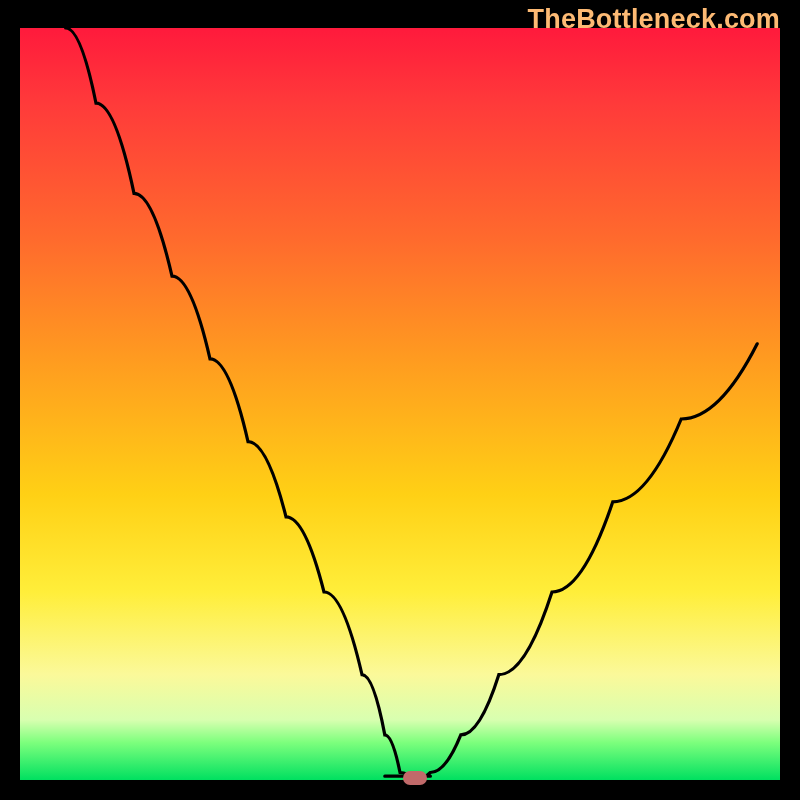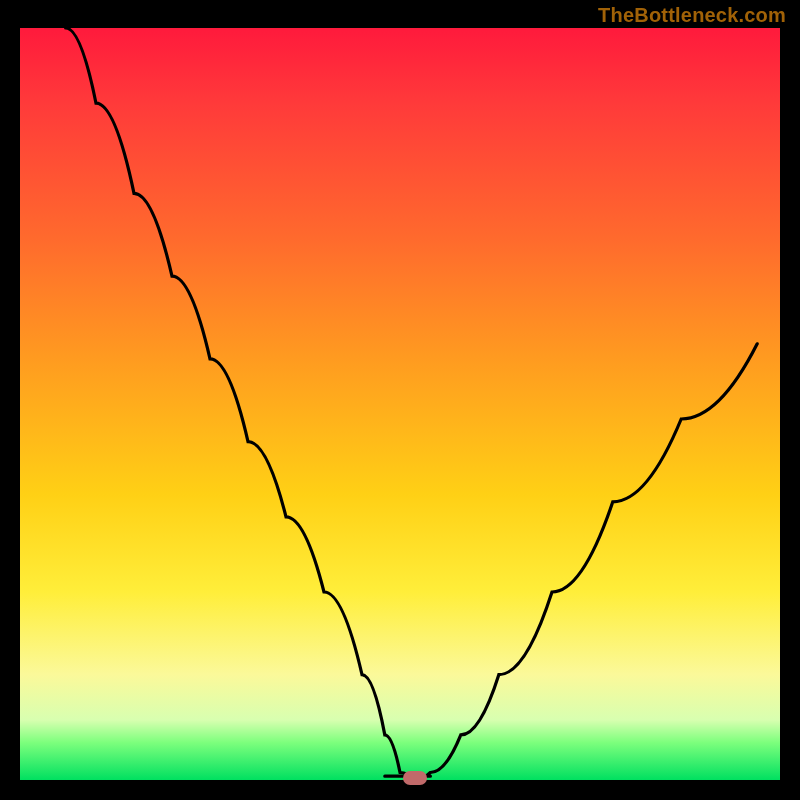--- a/index.html
+++ b/index.html
@@ -13,23 +13,23 @@
   }
   .frame {
     position: relative;
     width: 800px;
     height: 800px;
     background: #000;
   }
   .watermark {
     position: absolute;
     top: 4px;
-    right: 14px;
-    color: #a16207;
-    font-size: 20px;
+    right: 20px;
+    color: #fdba74;
+    font-size: 27px;
     font-weight: 600;
     letter-spacing: 0.2px;
     user-select: none;
   }
   .plot {
     position: absolute;
     left: 20px;
     top: 28px;
     width: 760px;   
     height: 752px;  

